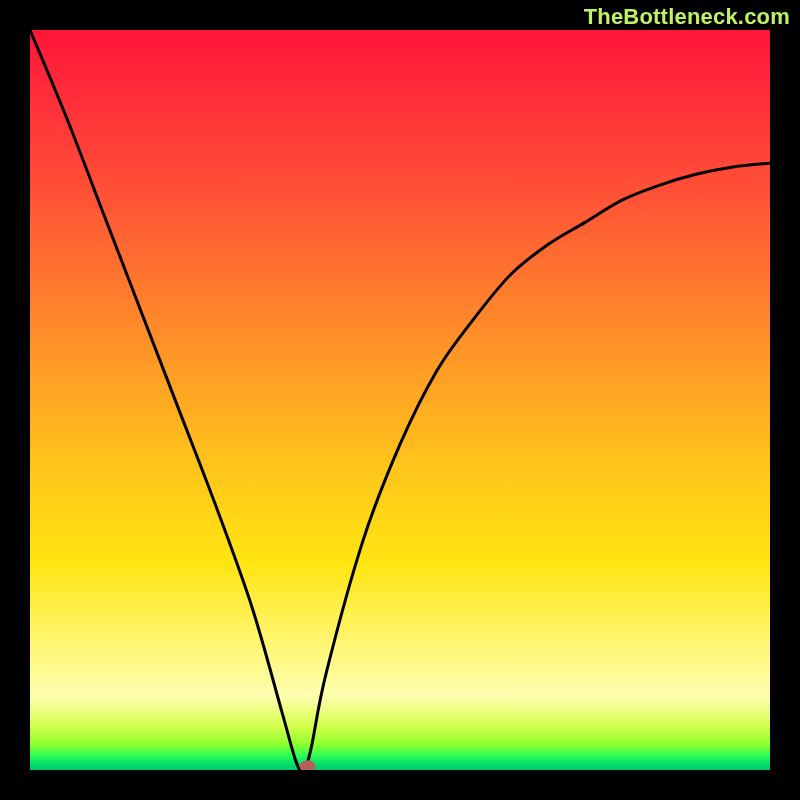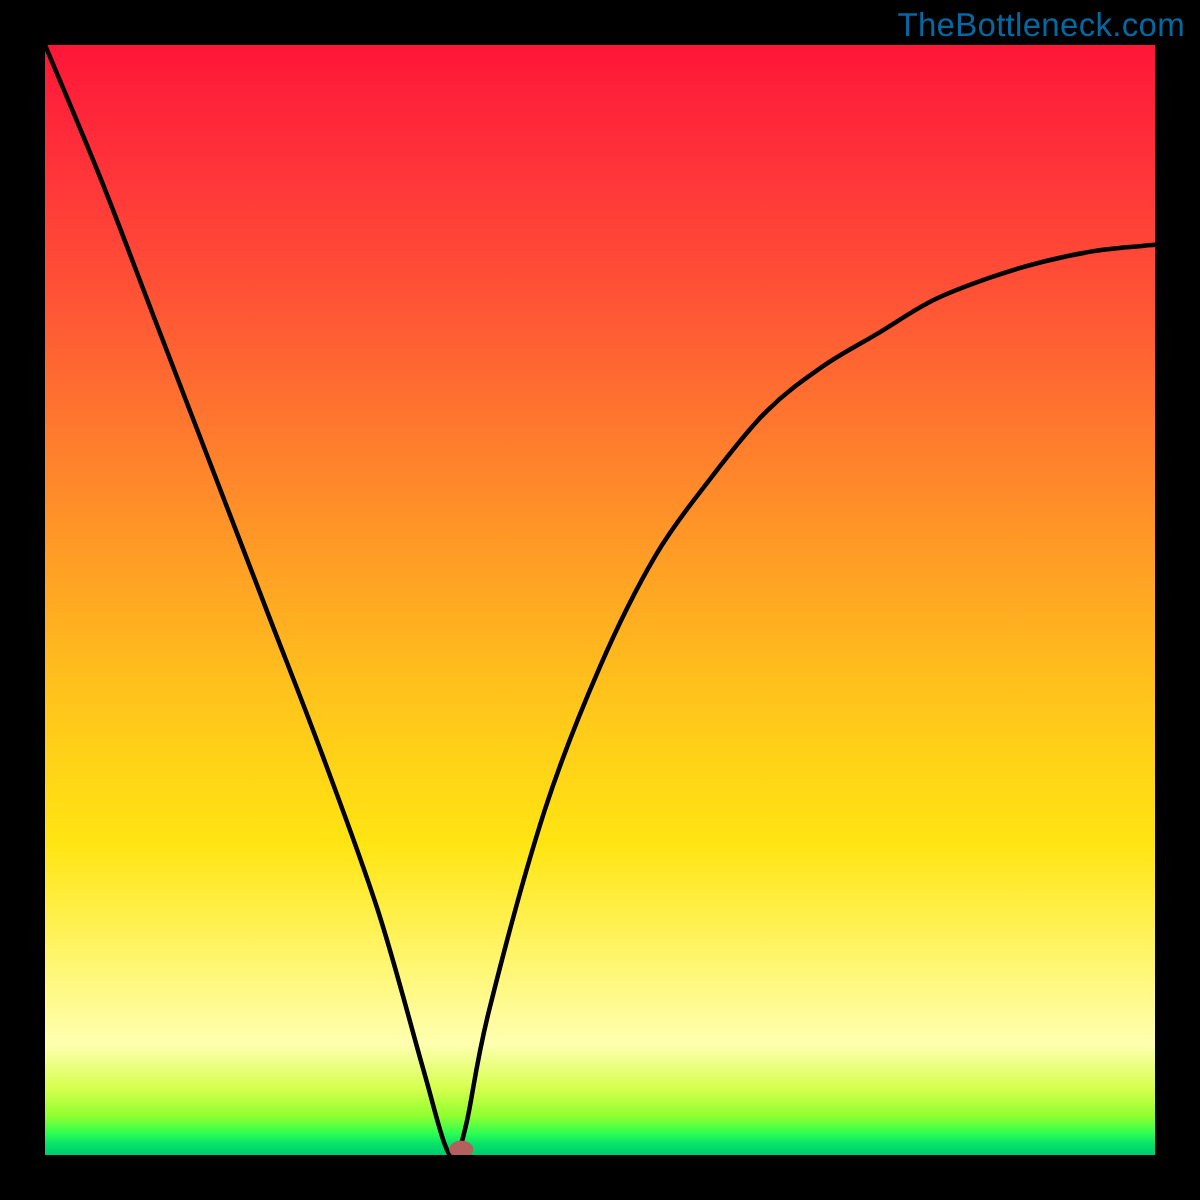--- a/index.html
+++ b/index.html
@@ -13,24 +13,24 @@
   }
   .frame {
     position: absolute;
     inset: 0;
     background: #000;
   }
   .watermark {
     position: absolute;
     top: 4px;
     right: 10px;
-    color: #0369a1;
+    color: #bef264;
     font-size: 22px;
     letter-spacing: 0.2px;
-    font-weight: 400;
+    font-weight: 700;
     z-index: 5;
   }
   .plot-area {
     position: absolute;
     left: 30px;
     top: 30px;
     width: 740px;
     height: 740px;
     overflow: hidden;
   }

